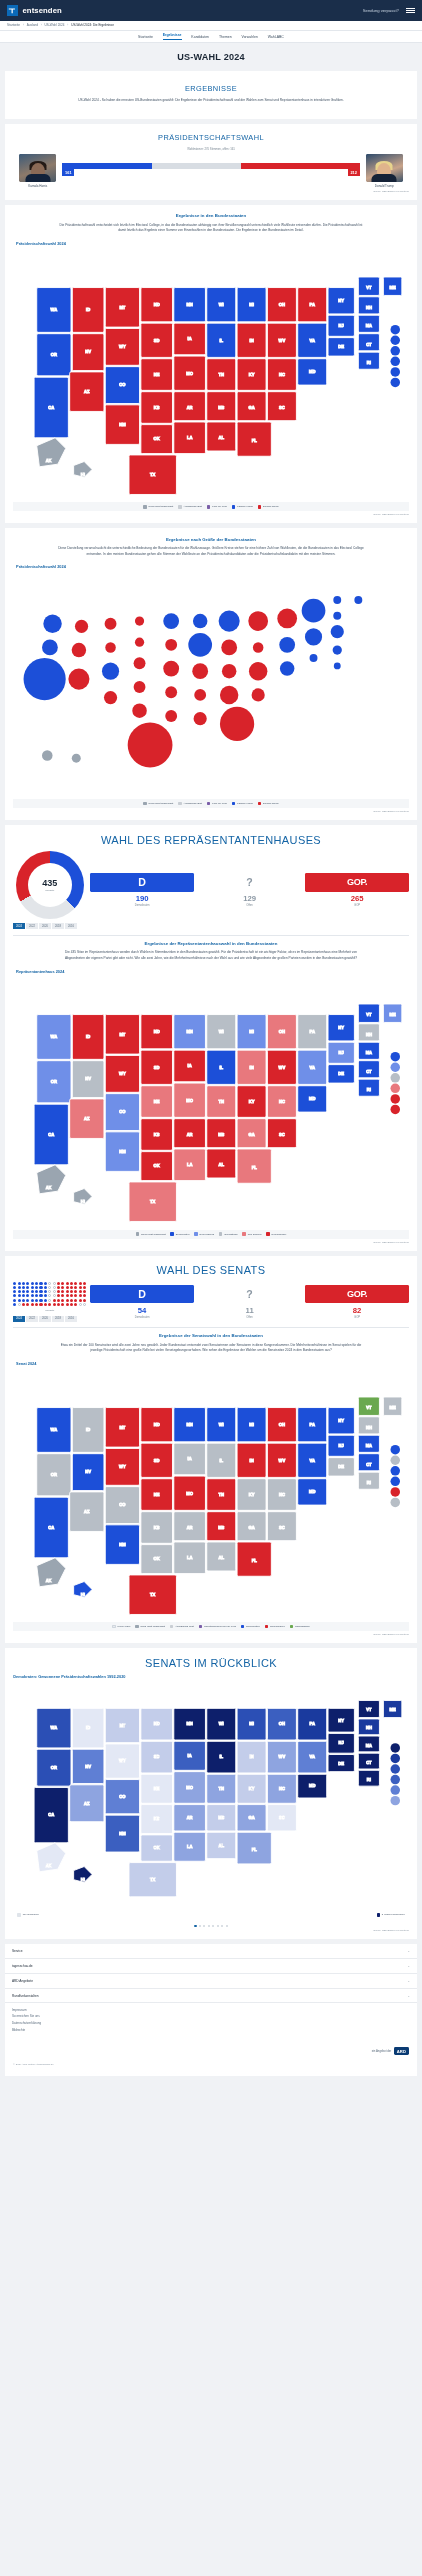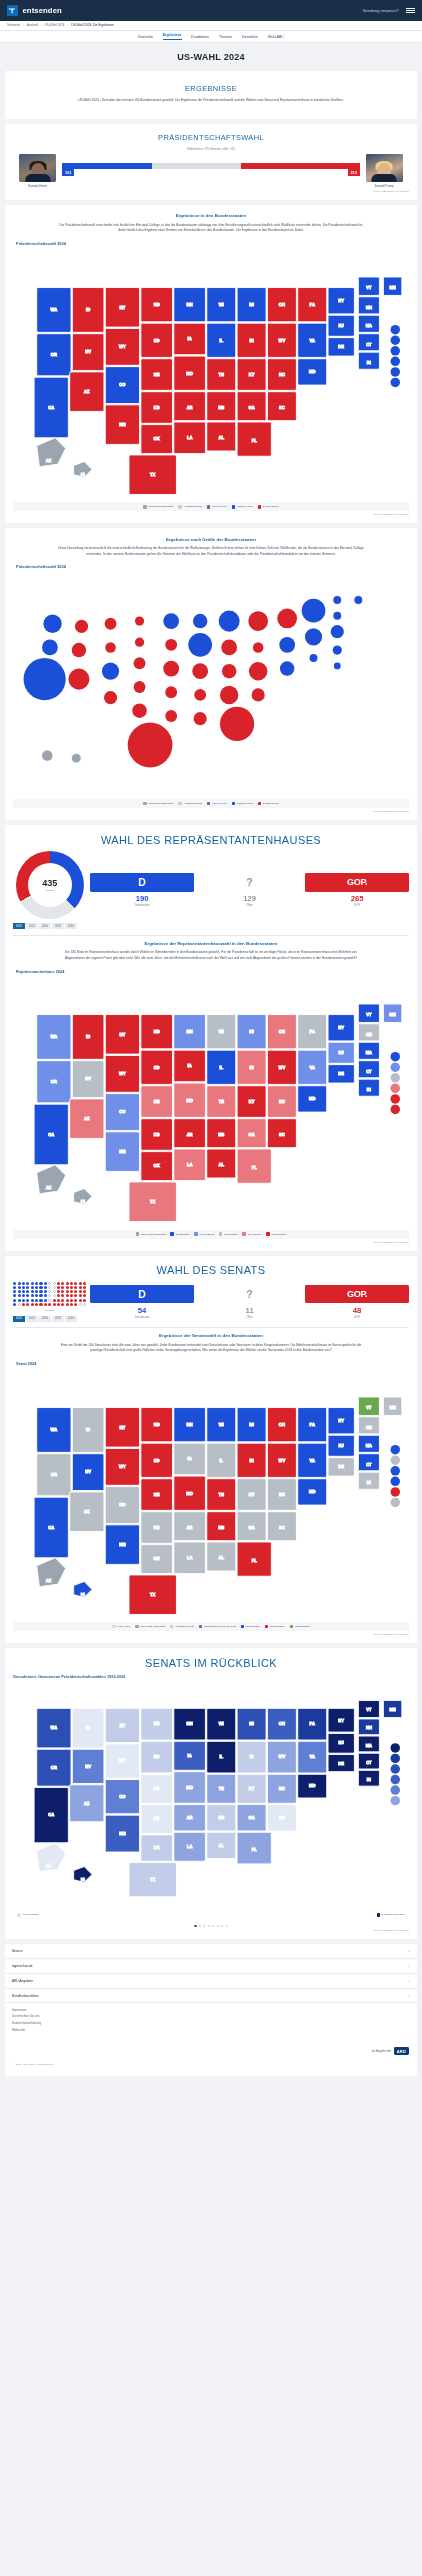--- a/index.html
+++ b/index.html
@@ -797,21 +797,21 @@
         <div class="num">54</div>
         <div class="lbl">Demokraten</div>
       </div>
       <div class="pcol offen">
         <div class="badge offen">?</div>
         <div class="num">11</div>
         <div class="lbl">Offen</div>
       </div>
       <div class="pcol gop">
         <div class="badge gop">GOP.</div>
-        <div class="num">48</div>
+        <div class="num">82</div>
         <div class="lbl">GOP</div>
       </div>
     </div>
   </div>
 
   <div class="divider"></div>
   <h3 class="sub">Ergebnisse der Senatswahl in den Bundesstaaten</h3>
   <p class="para">Etwa ein Drittel der 100 Senatssitze wird alle zwei Jahre neu gewählt. Jeder Bundesstaat entsendet zwei Senatorinnen oder Senatoren in diese Kongresskammer. Die Mehrheitsverhältnisse im Senat spielen für die jeweilige Präsidentschaft eine große Rolle bei vielen Gesetzgebungsvorhaben. Wie sehen die Ergebnisse der Wahlen um die Senatssitze 2024 in den Bundesstaaten aus?</p>
   <div class="maptitle">Senat 2024</div>
   <div class="mapwrap">

